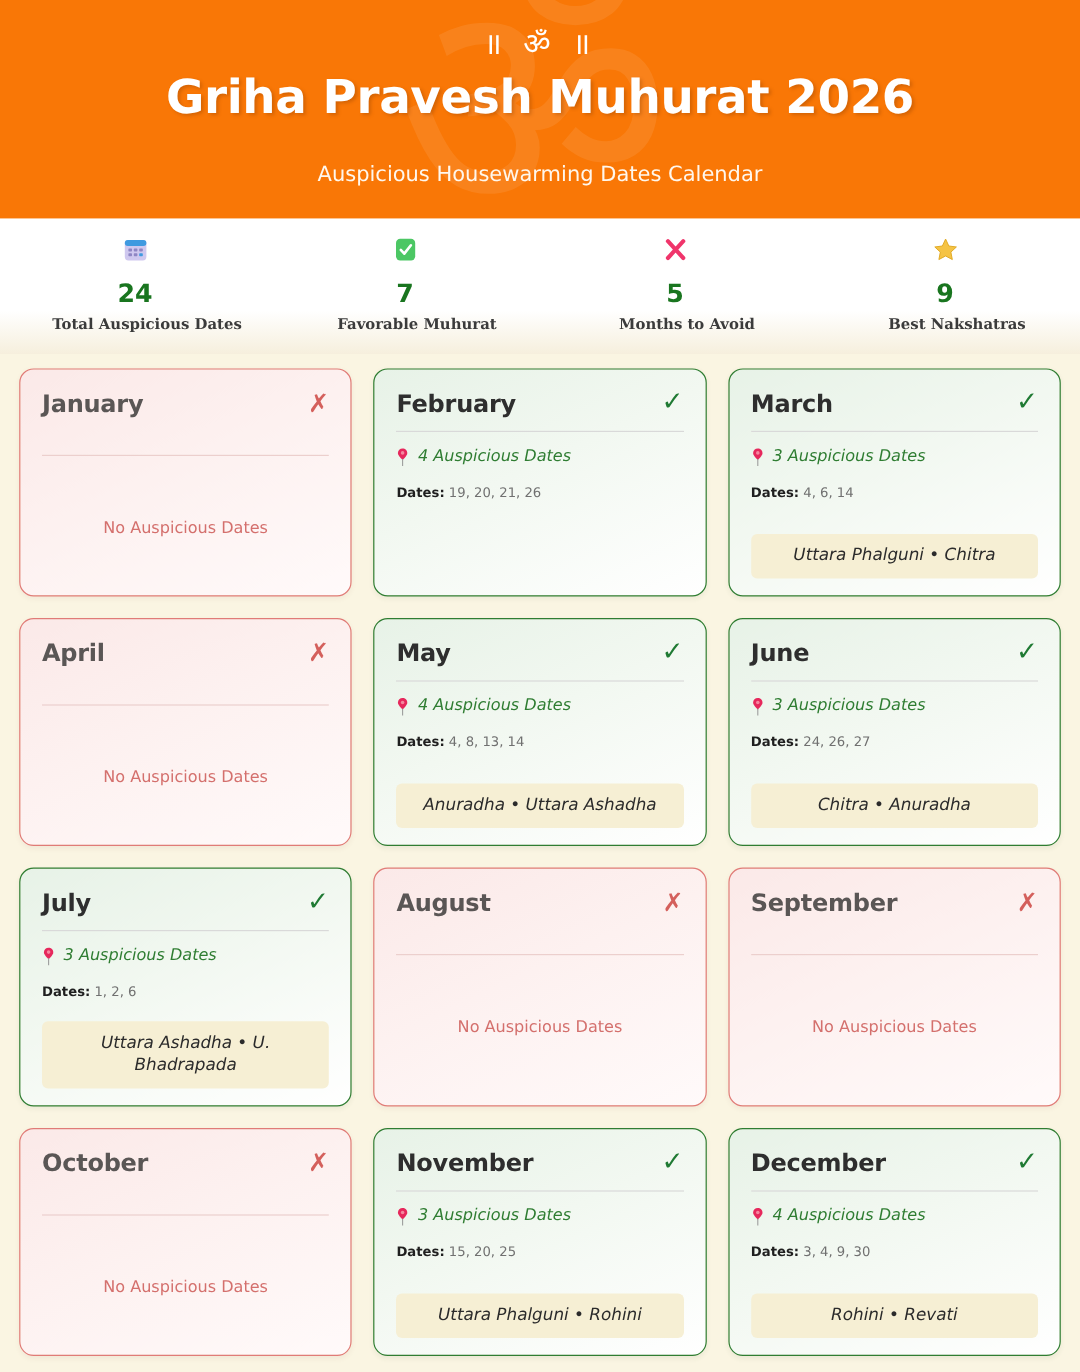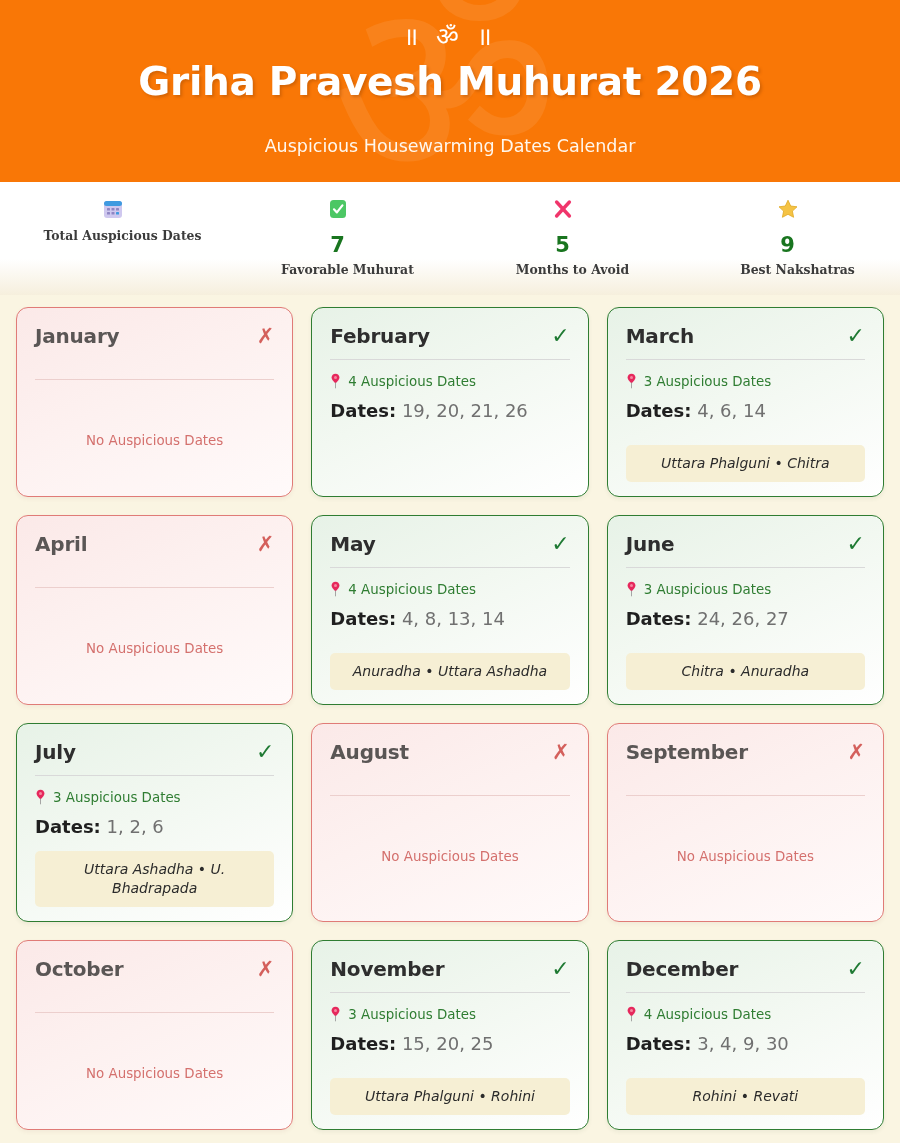--- a/index.html
+++ b/index.html
@@ -149,33 +149,34 @@
 
   .divider {
     height: 1px;
     background: #d9d9d9;
     margin-bottom: 13px;
   }
   .avoid .divider { background: #eccfcd; }
 
   .count-row {
     display: flex;
-    align-items: center;
+    align-items: flex-start;
     gap: 7px;
     margin-bottom: 12px;
+    font-style: italic;
   }
   .pin-icon { width: 11px; height: 16px; display: block; }
   .count-text {
     font-size: 13.4px;
     color: #2f7d32;
     font-weight: normal;
   }
 
   .dates-row {
-    font-size: 18px;
+    font-size: 11px;
     color: #707070;
     margin-bottom: 14px;
     line-height: 20px;
   }
   .dates-label {
     font-weight: bold;
     color: #1f1f1f;
   }
 
   .nakshatra-box {
@@ -216,20 +217,21 @@
           <rect x="2" y="3" width="18" height="5" rx="2.5" fill="#3f9ae0"></rect>
           <g fill="#8f86c4">
             <rect x="5" y="10" width="3" height="2.6" rx="0.6"></rect>
             <rect x="9.5" y="10" width="3" height="2.6" rx="0.6"></rect>
             <rect x="14" y="10" width="3" height="2.6" rx="0.6"></rect>
             <rect x="5" y="14" width="3" height="2.6" rx="0.6"></rect>
             <rect x="9.5" y="14" width="3" height="2.6" rx="0.6"></rect>
           </g>
           <rect x="14" y="14" width="3" height="2.6" rx="0.6" fill="#3f9ae0"></rect>
         </svg></div>
+      <div class="stat-value">24</div>
       <div class="stat-label">Total Auspicious Dates</div>
     </div>
     <div class="stat">
       <div class="stat-icon"><svg width="22" height="22" viewBox="0 0 22 22">
           <rect x="3" y="2" width="16" height="18" rx="3.5" fill="#4cc764"></rect>
           <path d="M7 11.3 L9.9 14.4 L15.4 7.4" stroke="#ffffff" stroke-width="2.2" fill="none" stroke-linecap="round" stroke-linejoin="round"></path>
         </svg></div>
       <div class="stat-value">7</div>
       <div class="stat-label">Favorable Muhurat</div>
     </div>

